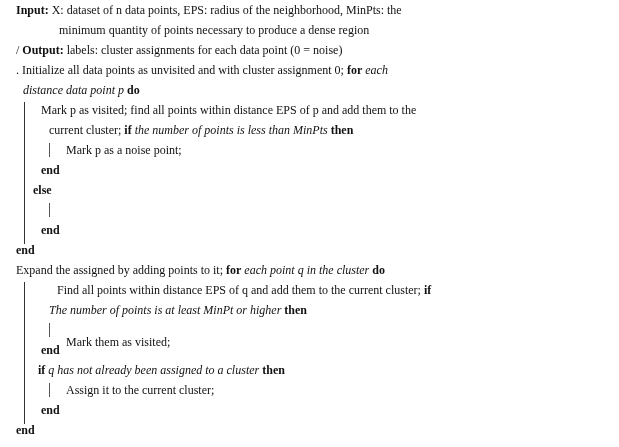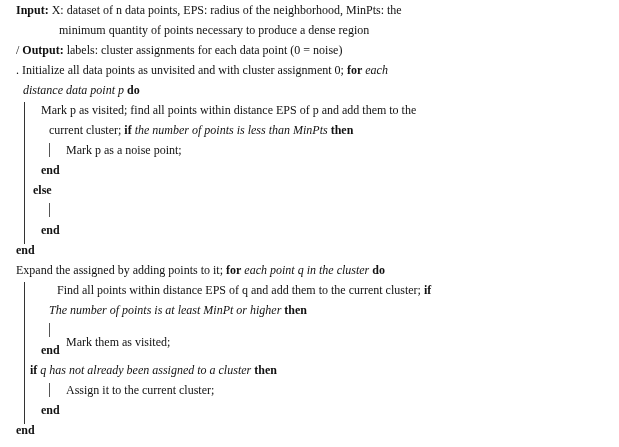--- a/index.html
+++ b/index.html
@@ -122,21 +122,21 @@
     <i>The number of points is at least MinPt or higher</i> 
     <b>then</b>
   </div>
   <div class="tick" style="left:49px; top:323px;"></div>
   <div class="ln" style="left:66px; top:332px;">
     <span>Mark them as visited;</span>
   </div>
   <div class="ln" style="left:41px; top:340px;">
     <b>end</b>
   </div>
-  <div class="ln" style="left:30px; top:360px;">
+  <div class="ln" style="left:38px; top:360px;">
     <b>if</b> 
     <i>q has not already been assigned to a cluster</i> 
     <b>then</b>
   </div>
   <div class="tick" style="left:49px; top:383px;"></div>
   <div class="ln" style="left:66px; top:380px;">
     <span>Assign it to the current cluster;</span>
   </div>
   <div class="ln" style="left:41px; top:400px;">
     <b>end</b>

